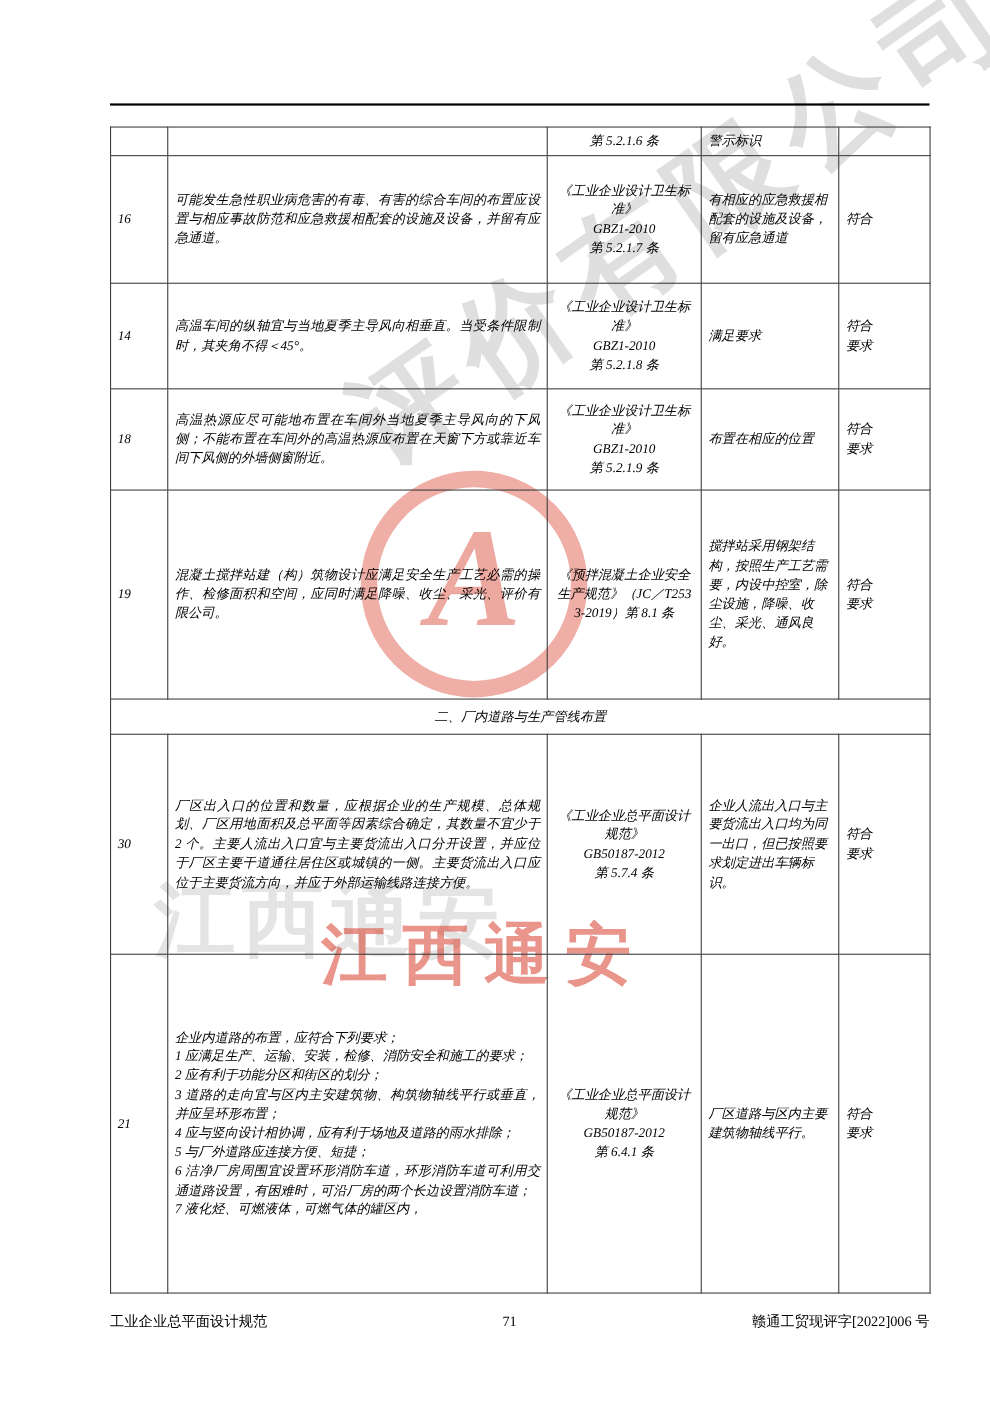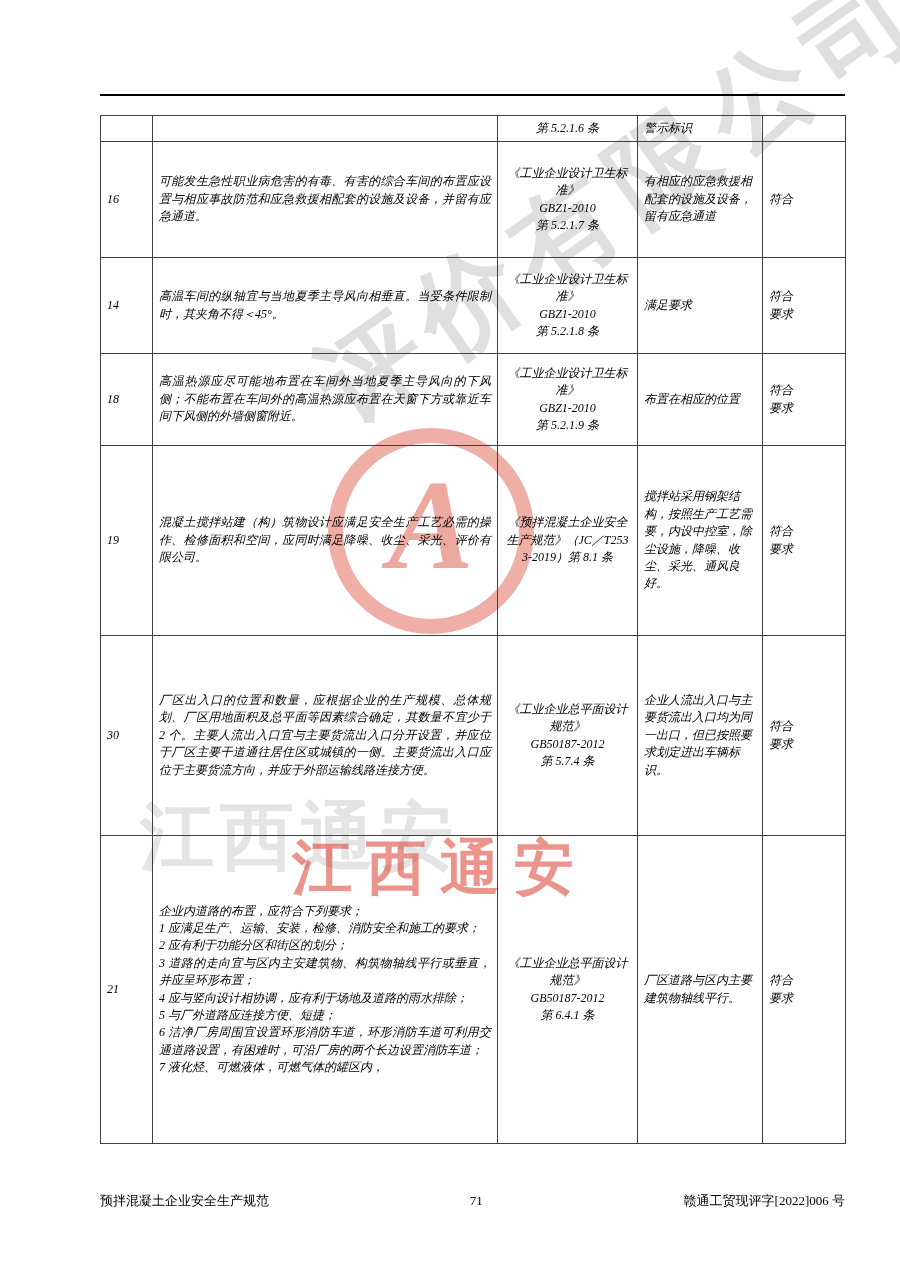--- a/index.html
+++ b/index.html
@@ -131,20 +131,23 @@
 要求</td>
       </tr>
       <tr class="rh-19">
         <td class="c-id">19</td>
         <td class="c-content">混凝土搅拌站建（构）筑物设计应满足安全生产工艺必需的操作、检修面积和空间，应同时满足降噪、收尘、采光、评价有限公司。</td>
         <td class="c-basis">《预拌混凝土企业安全生产规范》（JC／T2533-2019）第 8.1 条</td>
         <td class="c-finding">搅拌站采用钢架结构，按照生产工艺需要，内设中控室，除尘设施，降噪、收尘、采光、通风良好。</td>
         <td class="c-conclusion">符合
 要求</td>
       </tr>
+      <tr class="rh-sec">
+        <td class="c-section" colspan="5">二、厂内道路与生产管线布置</td>
+      </tr>
       <tr class="rh-20">
         <td class="c-id">30</td>
         <td class="c-content">厂区出入口的位置和数量，应根据企业的生产规模、总体规划、厂区用地面积及总平面等因素综合确定，其数量不宜少于 2 个。主要人流出入口宜与主要货流出入口分开设置，并应位于厂区主要干道通往居住区或城镇的一侧。主要货流出入口应位于主要货流方向，并应于外部运输线路连接方便。</td>
         <td class="c-basis">《工业企业总平面设计规范》
 GB50187-2012
 第 5.7.4 条</td>
         <td class="c-finding">企业人流出入口与主要货流出入口均为同一出口，但已按照要求划定进出车辆标识。</td>
         <td class="c-conclusion">符合
 要求</td>
       </tr>
@@ -162,18 +165,18 @@
 GB50187-2012
 第 6.4.1 条</td>
         <td class="c-finding">厂区道路与区内主要建筑物轴线平行。</td>
         <td class="c-conclusion">符合
 要求</td>
       </tr>
     </tbody>
   </table>
 
   <div class="footer">
-    <span>预拌混凝土企业安全生产规范</span>
+    <span>工业企业总平面设计规范</span>
     <span>71</span>
     <span>赣通工贸现评字[2022]006 号</span>
   </div>
 
 </div>
 
 </body></html>

